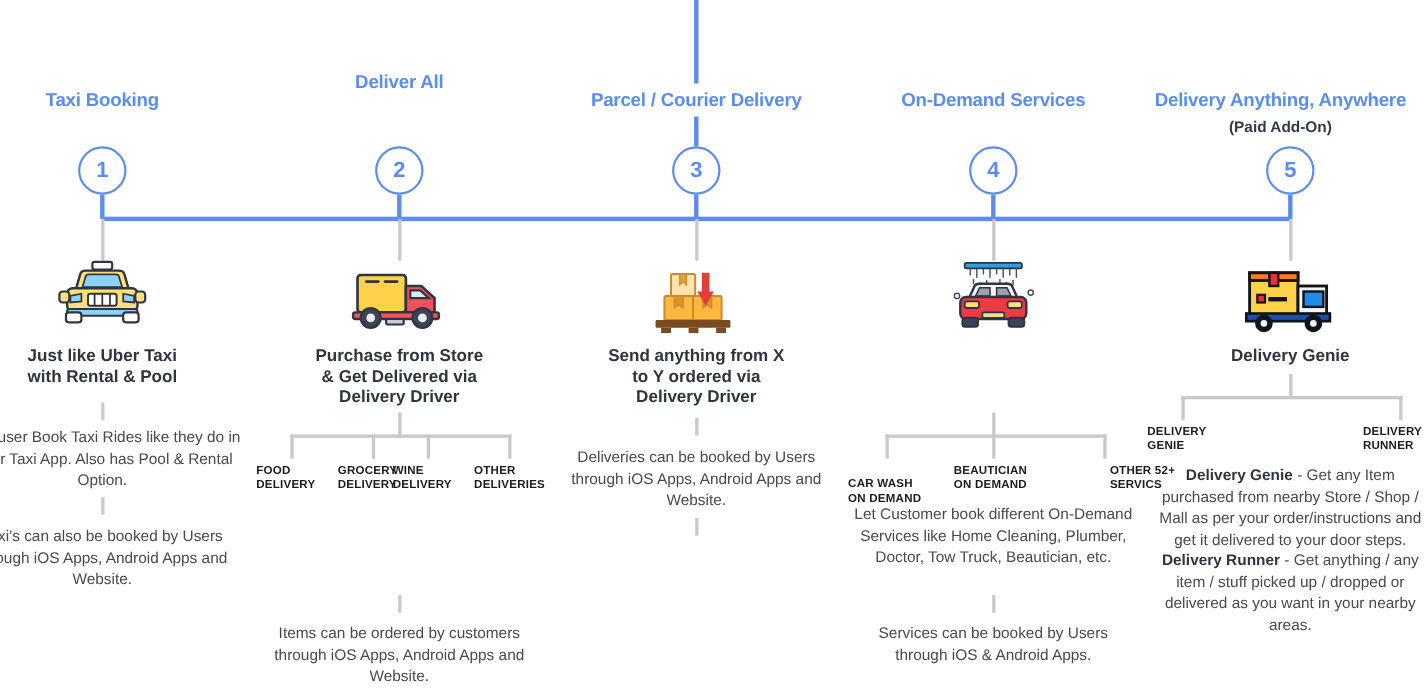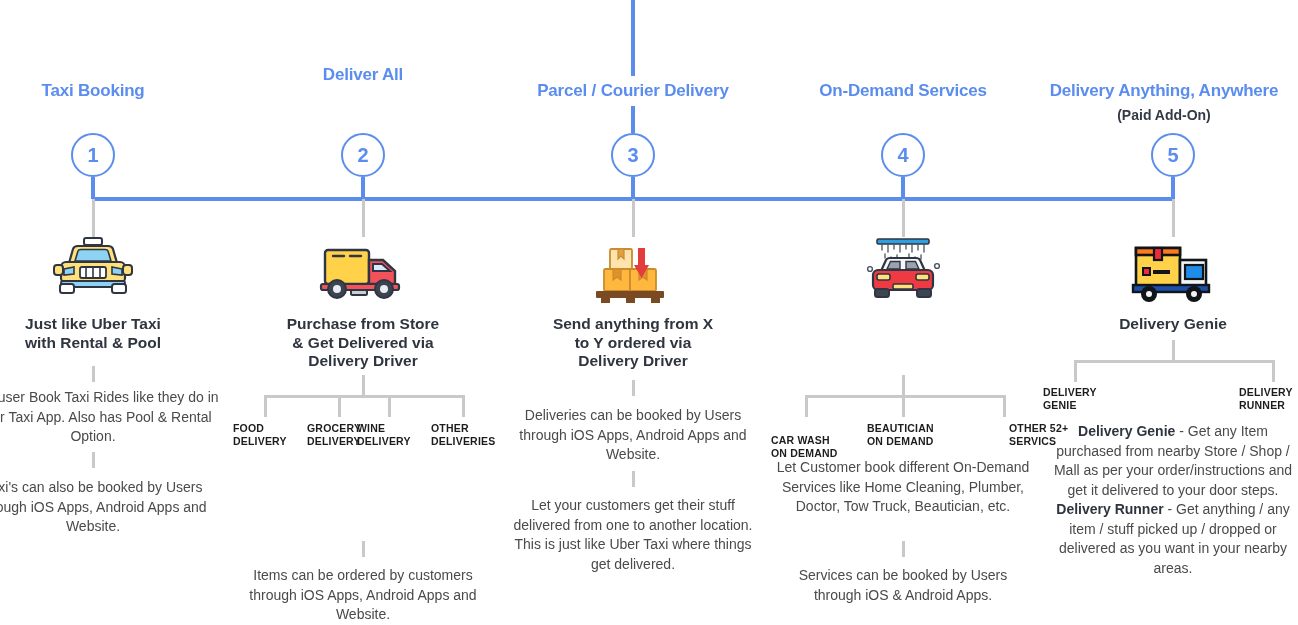--- a/index.html
+++ b/index.html
@@ -193,21 +193,20 @@
 
     <div class="title" style="top:315px;">
       <span>Send anything from X</span><br>
       <span>to Y ordered via</span><br>
       <span>Delivery Driver</span>
     </div>
 
     <div class="tick" style="left:129px;top:380px;height:16px;"></div>
     <div class="para" style="left:6px;width:248px;top:406px;">Deliveries can be booked by Users through iOS Apps, Android Apps and Website.</div>
     <div class="tick" style="left:129px;top:471px;height:16px;"></div>
-    <div class="para" style="left:0px;width:260px;top:496px;">Let your customers get their stuff delivered from one to another location. This is just like Uber Taxi where things get delivered.</div>
   </div>
 
   <div class="col" style="left:773px;width:260px;">
     <div class="col-head" style="top:81px;">On-Demand Services</div>
     <div class="circle" style="left:108px;top:133px;">
       <span>4</span>
     </div>
     <div class="v-blue" style="left:128px;top:177px;height:22px;"></div>
     <div class="v-gray" style="left:129px;top:199px;height:38px;"></div>
 

